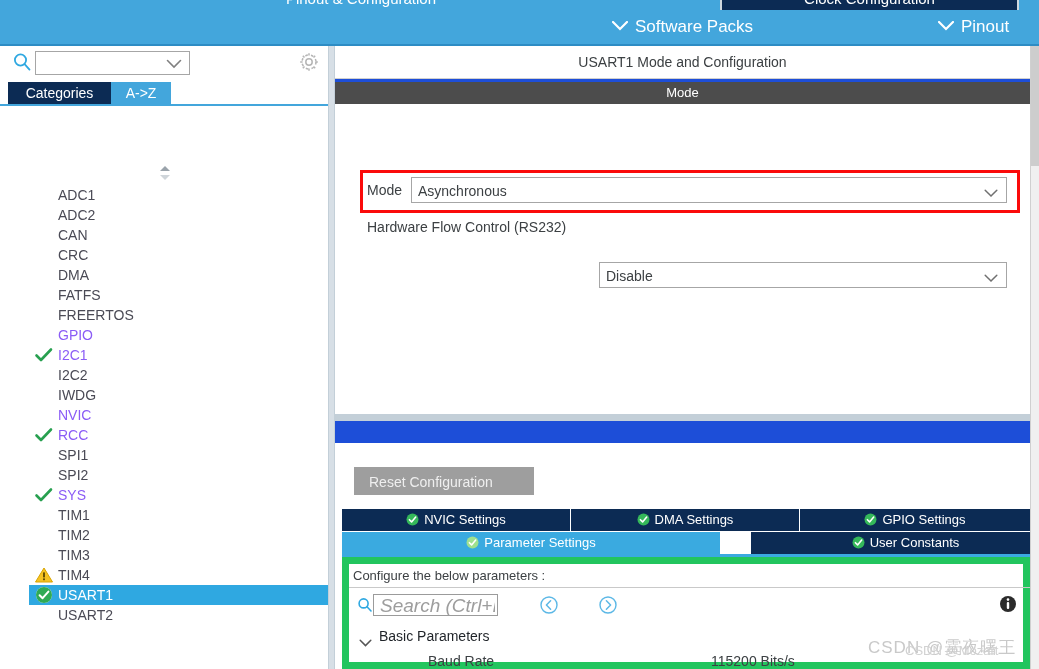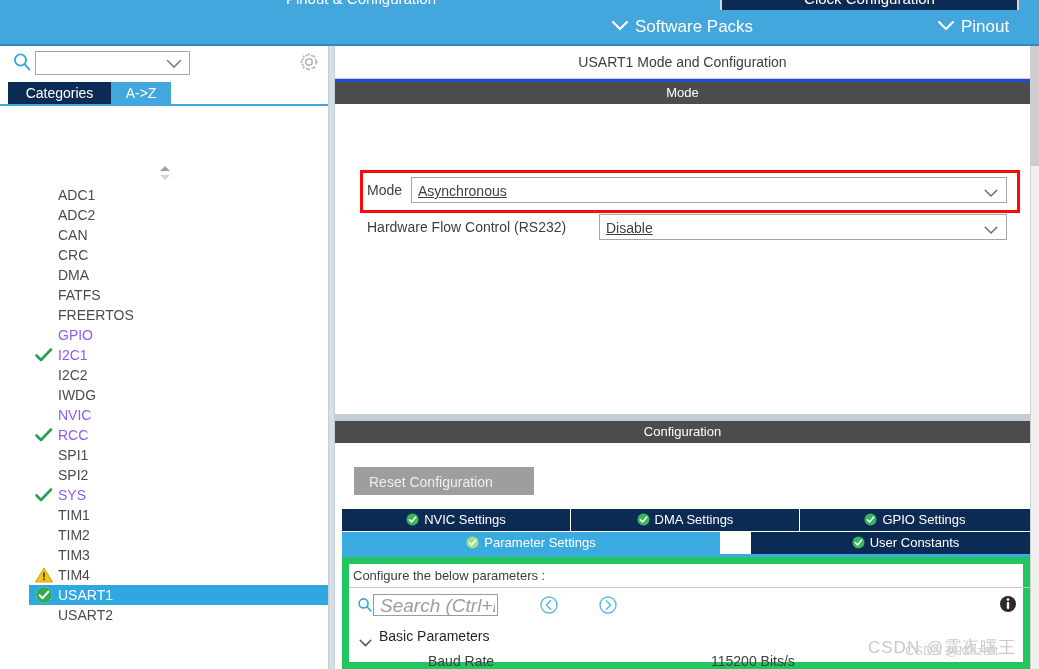--- a/index.html
+++ b/index.html
@@ -121,28 +121,28 @@
   }
 
   .field{position:absolute;height:26px;}
   .field .flabel{
     position:absolute;left:0;top:0;height:26px;line-height:26px;font-size:14px;color:#3c4043;white-space:nowrap;
   }
   .field .fcombo{
     position:absolute;top:0;height:26px;border:1px solid #a6a6a6;background:#ffffff;box-sizing:border-box;
   }
   .field .fval{
-    position:absolute;left:6px;top:0;height:26px;line-height:26px;font-size:14px;color:#3c4043;white-space:nowrap;text-decoration:underline;
+    position:absolute;left:6px;top:0;height:26px;line-height:26px;font-size:14px;color:#3c4043;white-space:nowrap;
   }
   .field .fchev{position:absolute;right:8px;top:8px;}
 
   #field-mode{left:32px;top:73px;width:640px;}
   #field-mode .fcombo{left:44px;width:596px;}
   #field-hw{left:32px;top:110px;width:640px;}
-  #field-hw .fcombo{left:232px;width:408px;}
+  #field-hw .fcombo{left:232px;width:408px;margin-top:48px;}
 
   .mode-bottom-rule{position:absolute;left:0;top:368px;width:695px;height:7px;background:#c3cfd8;}
 
   .config-body{position:absolute;left:0;top:397px;width:695px;height:226px;background:#ffffff;}
 
   .reset-btn{
     position:absolute;left:19px;top:421px;width:180px;height:28px;
     background:#9e9e9e;border:1px solid #9e9e9e;box-sizing:border-box;
     color:#efefef;font-size:14px;font-family:"Liberation Sans", sans-serif;
     text-align:left;padding-left:14px;line-height:26px;cursor:default;
@@ -414,21 +414,20 @@
             <svg width="14" height="9" viewBox="0 0 14 9">
                 <path d="M1.2 1.2 L7 7 L12.8 1.2" stroke="#707070" stroke-width="1.5" fill="none" stroke-linecap="round"></path>
               </svg>
           </span>
         </div>
       </div>
     </div>
 
     <div class="mode-bottom-rule"></div>
 
-    <div class="sec-header" id="sec-config">Configuration</div>
 
     <div class="config-body"></div>
 
     <button class="reset-btn">Reset Configuration</button>
 
     <div class="tabrow" id="tabrow1">
       <div class="ctab" id="ct-nvic">
         <span class="ok">
           <svg width="13" height="13" viewBox="0 0 13 13">
               <circle cx="6.5" cy="6.5" r="6" fill="#35b85a"></circle>

